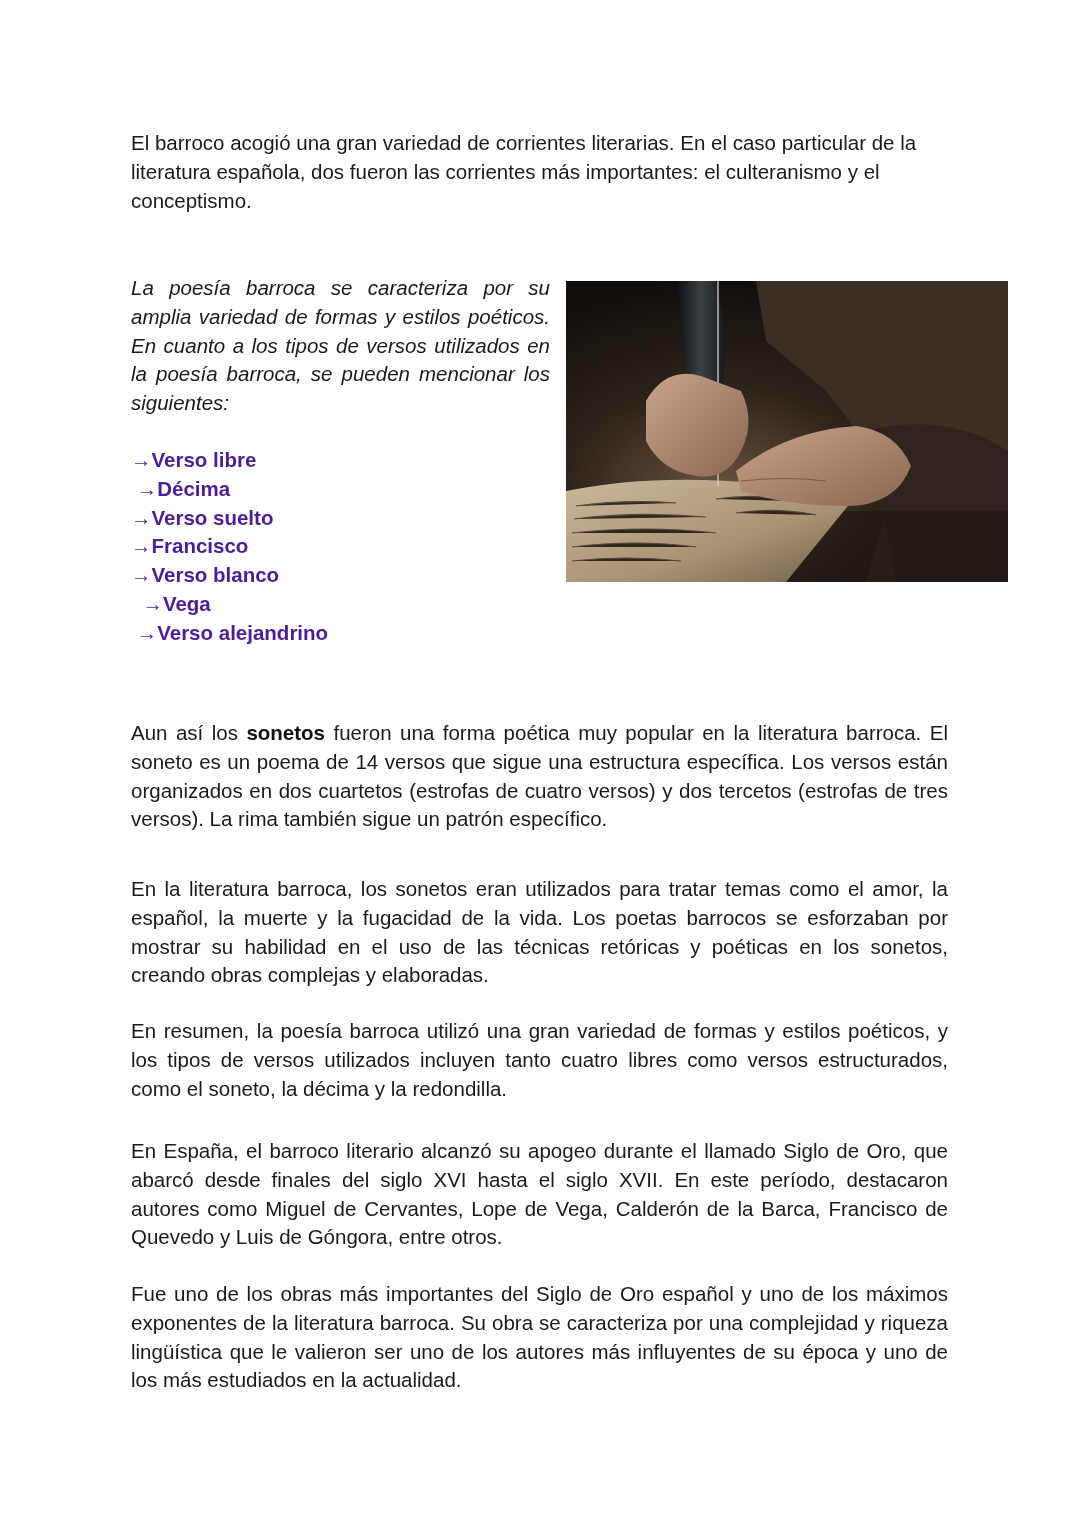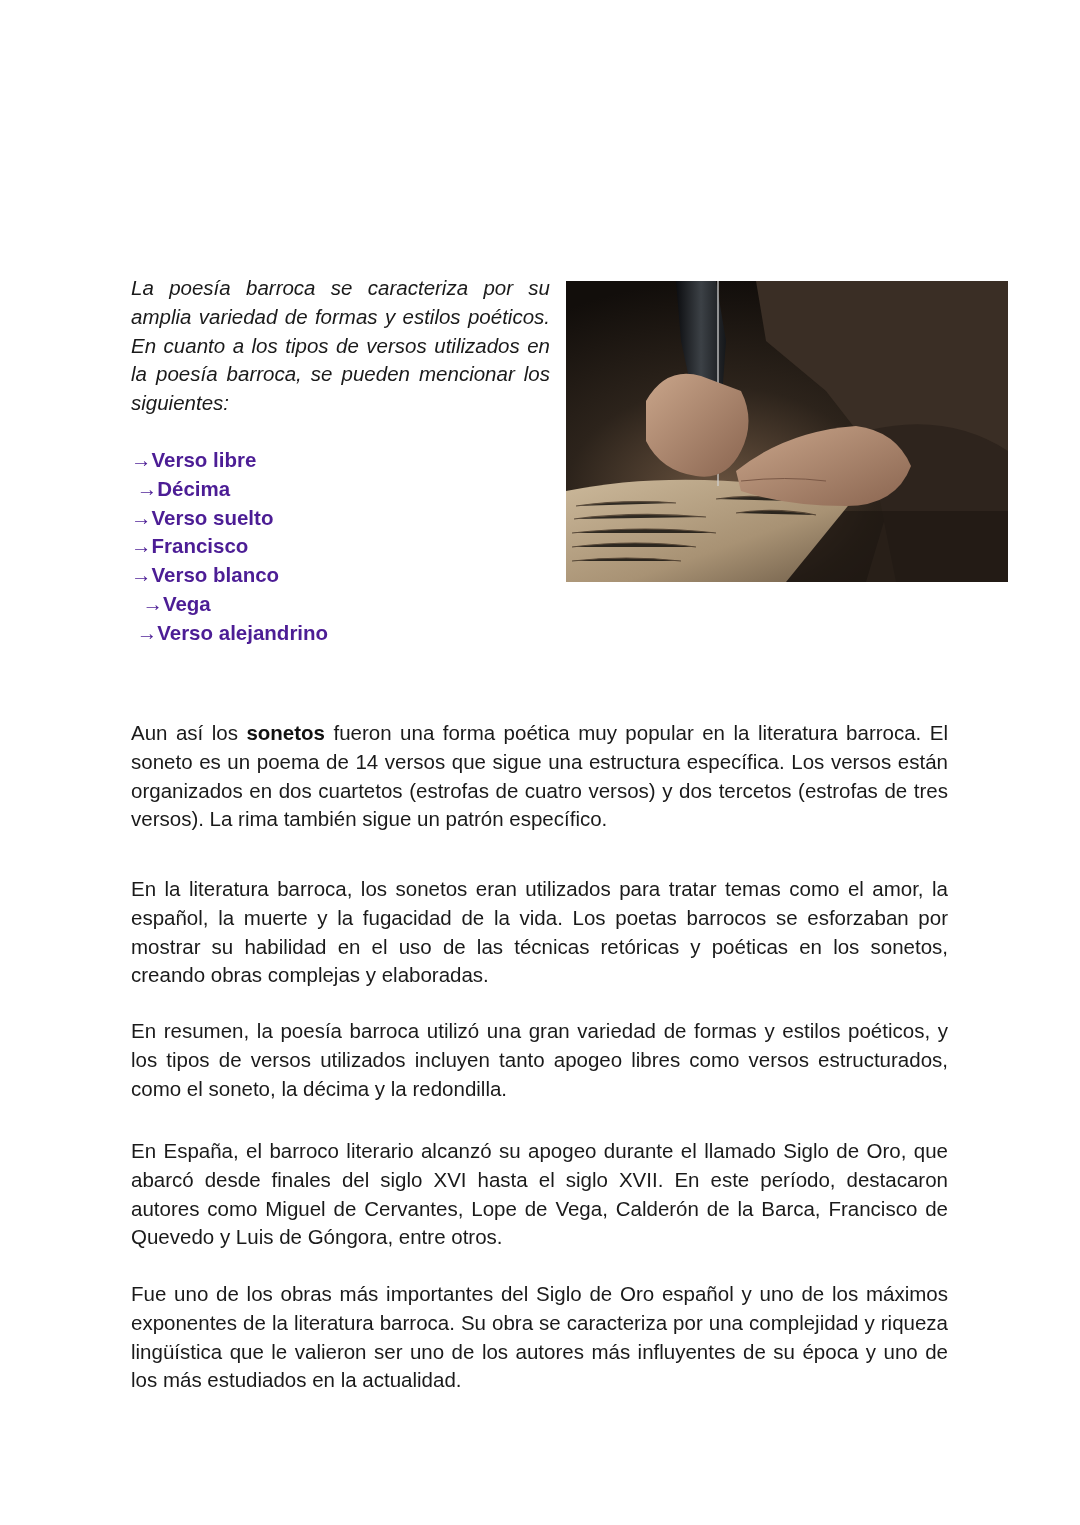--- a/index.html
+++ b/index.html
@@ -75,20 +75,21 @@
     .p-resumen { top: 1017px; }
     .p-espana { top: 1137px; }
     .p-fue { top: 1280px; }
     b { font-weight: bold; color: #111; }
   </style>
 </head>
 <body>
 
 <div class="page">
 
+  <p class="para para-intro">El barroco acogió una gran variedad de corrientes literarias. En el caso particular de la literatura española, dos fueron las corrientes más importantes: el culteranismo y el conceptismo.</p>
 
   <div class="two-col">
     <p class="col-text">La poesía barroca se caracteriza por su amplia variedad de formas y estilos poéticos. En cuanto a los tipos de versos utilizados en la poesía barroca, se pueden mencionar los siguientes:</p>
 
     <ul class="verse-list">
       <li><span></span><span class="arrow">→</span><span>Verso libre</span></li>
       <li><span> </span><span class="arrow">→</span><span>Décima</span></li>
       <li><span></span><span class="arrow">→</span><span>Verso suelto</span></li>
       <li><span></span><span class="arrow">→</span><span>Francisco</span></li>
       <li><span></span><span class="arrow">→</span><span>Verso blanco</span></li>
@@ -145,19 +146,19 @@
         <path d="M170 190 Q220 150 290 145 Q330 150 345 185 Q330 225 280 225 Q220 225 175 210 Z" fill="url(#skin)"></path>
         <path d="M175 200 Q220 195 260 200" stroke="#7a5846" stroke-width="1" fill="none"></path>
       </svg>
     </div>
   </div>
 
   <p class="para p-sonetos"><span>Aun así los </span><b>sonetos</b><span> fueron una forma poética muy popular en la literatura barroca. El soneto es un poema de 14 versos que sigue una estructura específica. Los versos están organizados en dos cuartetos (estrofas de cuatro versos) y dos tercetos (estrofas de tres versos). La rima también sigue un patrón específico.</span></p>
 
   <p class="para p-temas">En la literatura barroca, los sonetos eran utilizados para tratar temas como el amor, la español, la muerte y la fugacidad de la vida. Los poetas barrocos se esforzaban por mostrar su habilidad en el uso de las técnicas retóricas y poéticas en los sonetos, creando obras complejas y elaboradas.</p>
 
-  <p class="para p-resumen">En resumen, la poesía barroca utilizó una gran variedad de formas y estilos poéticos, y los tipos de versos utilizados incluyen tanto apogeo libres como versos estructurados, como el soneto, la décima y la redondilla.</p>
+  <p class="para p-resumen">En resumen, la poesía barroca utilizó una gran variedad de formas y estilos poéticos, y los tipos de versos utilizados incluyen tanto cuatro libres como versos estructurados, como el soneto, la décima y la redondilla.</p>
 
   <p class="para p-espana">En España, el barroco literario alcanzó su apogeo durante el llamado Siglo de Oro, que abarcó desde finales del siglo XVI hasta el siglo XVII. En este período, destacaron autores como Miguel de Cervantes, Lope de Vega, Calderón de la Barca, Francisco de Quevedo y Luis de Góngora, entre otros.</p>
 
   <p class="para p-fue">Fue uno de los obras más importantes del Siglo de Oro español y uno de los máximos exponentes de la literatura barroca. Su obra se caracteriza por una complejidad y riqueza lingüística que le valieron ser uno de los autores más influyentes de su época y uno de los más estudiados en la actualidad.</p>
 
 </div>
 
 </body></html>

